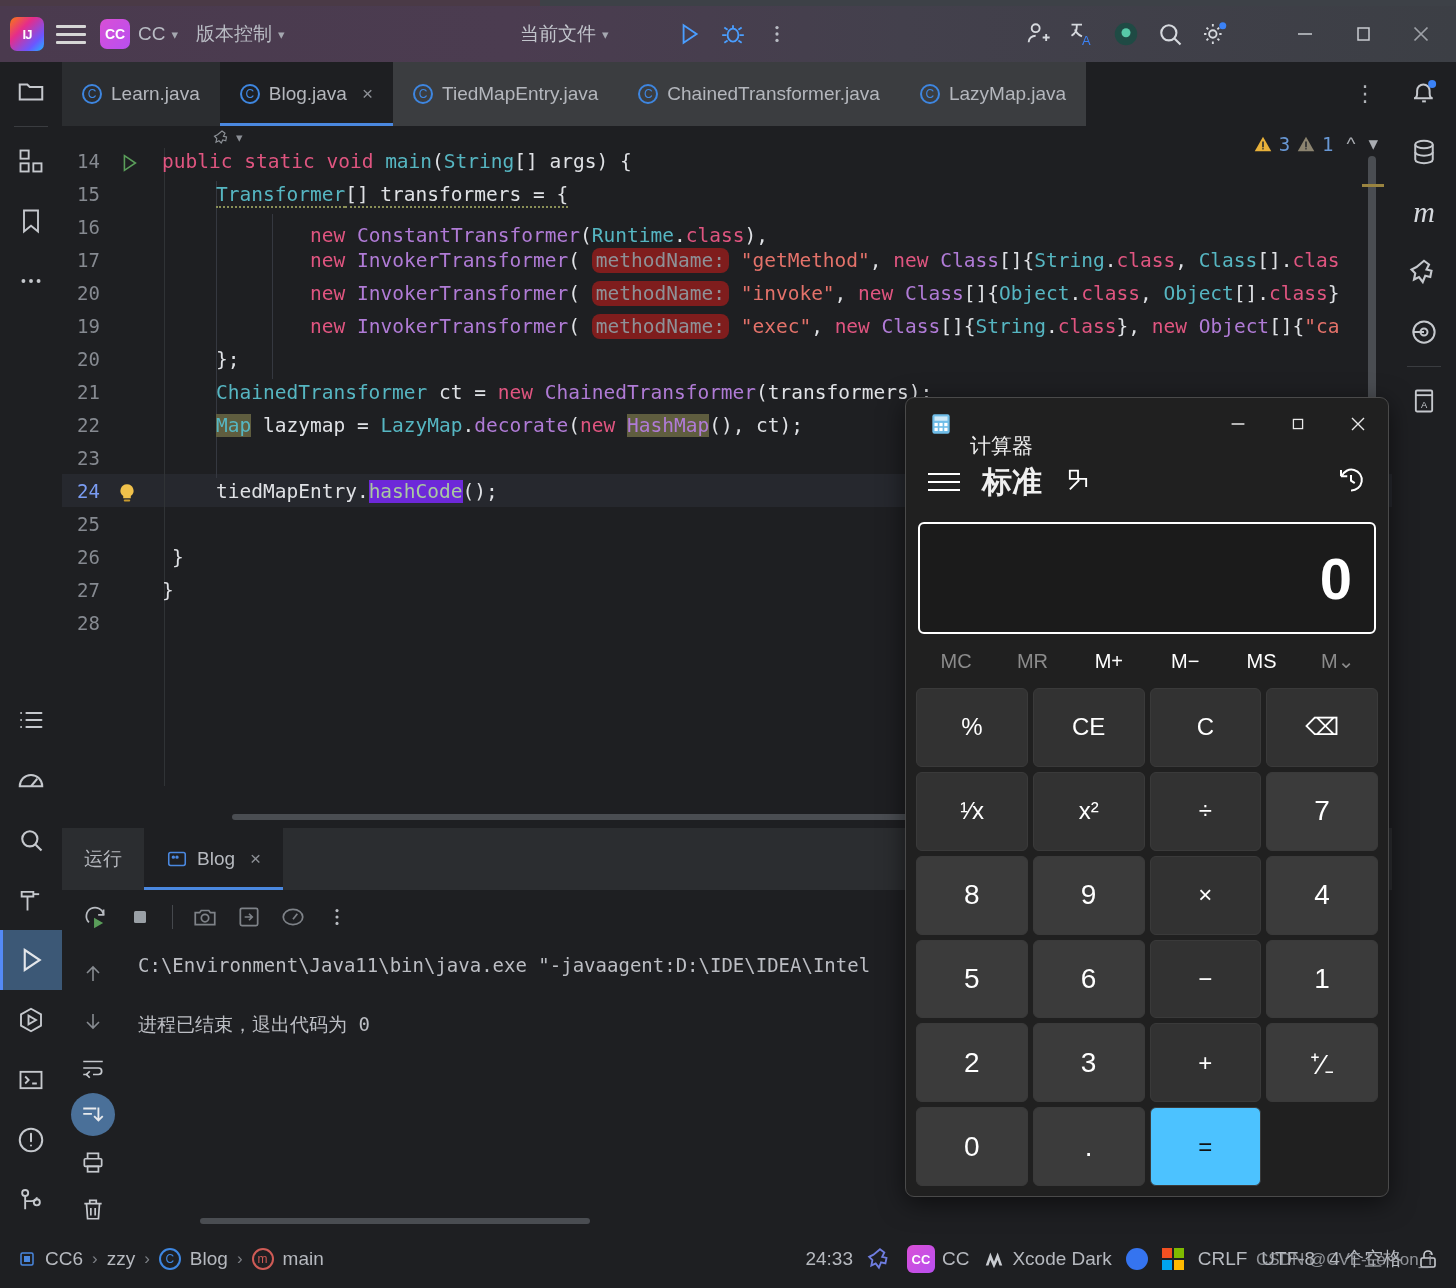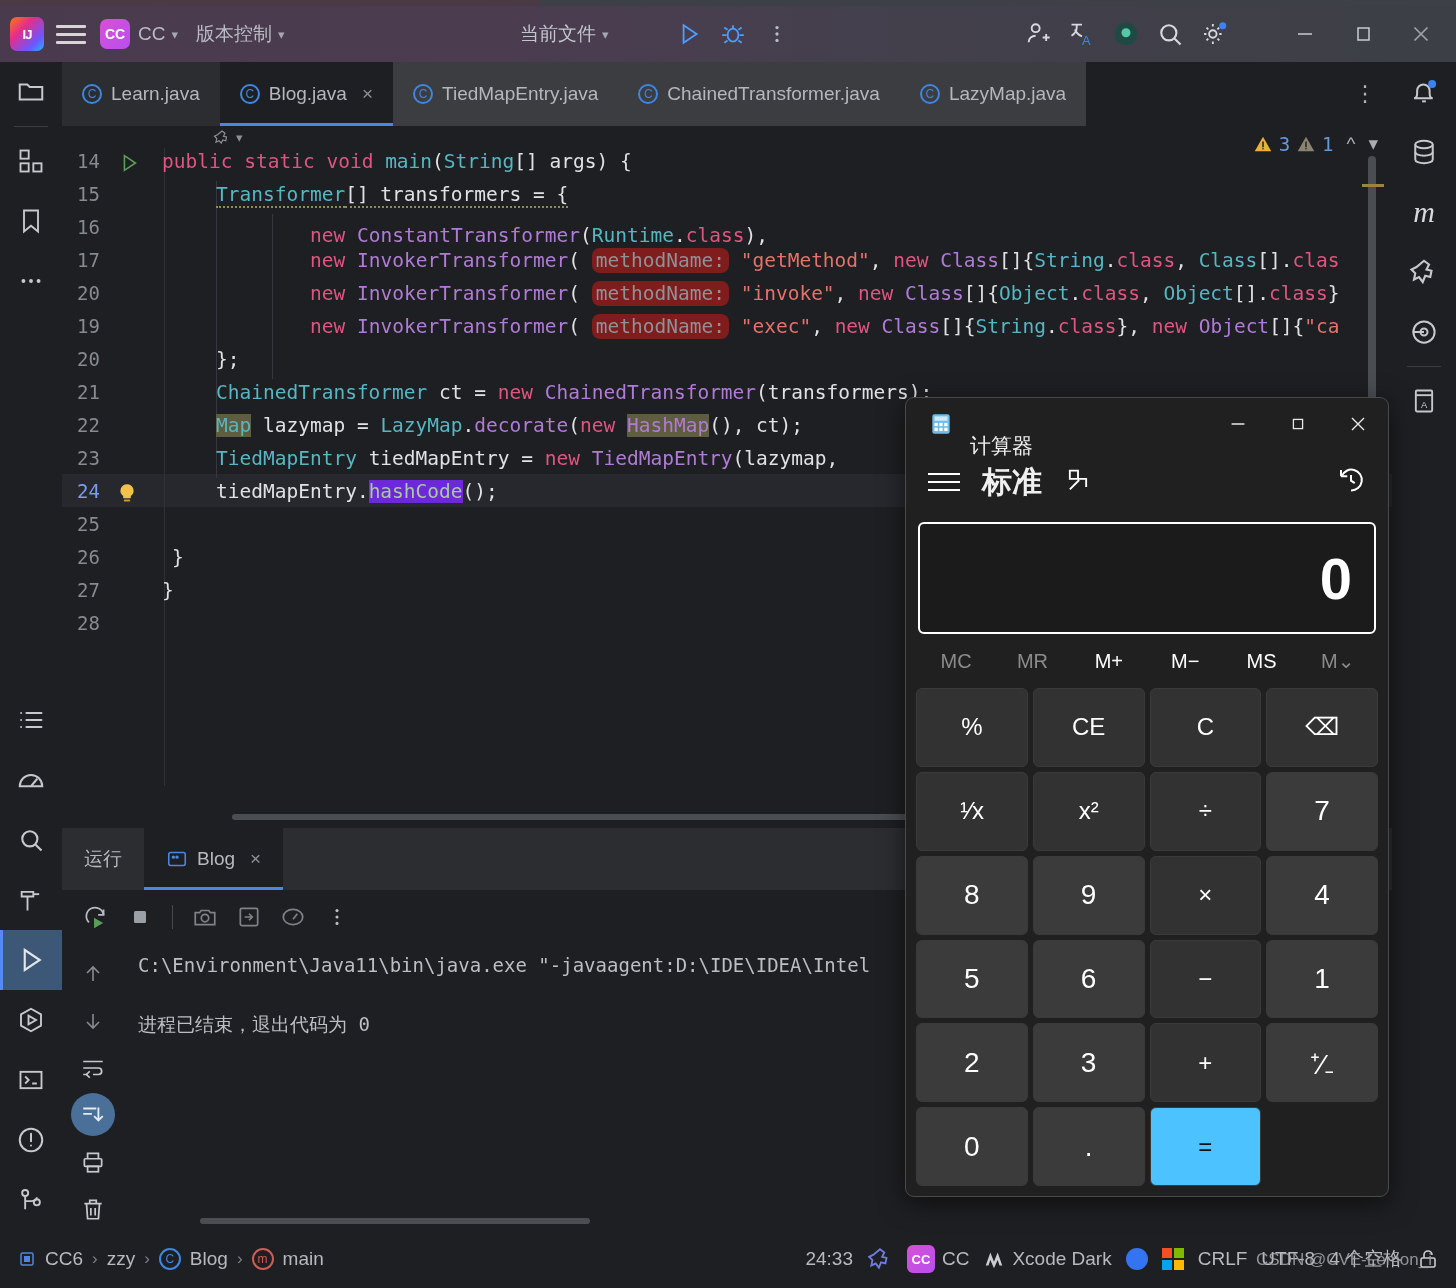--- a/index.html
+++ b/index.html
@@ -474,21 +474,20 @@
       <div class="cl" style="top:134px;left:148px;"><span class="kw">new</span><span class="df"> </span><span class="pu">InvokerTransformer</span><span class="df">( </span><span class="hint">methodName:</span><span class="df"> </span><span class="st">"invoke"</span><span class="df">, </span><span class="kw">new</span><span class="df"> </span><span class="pu">Class</span><span class="df">[]{</span><span class="ty">Object</span><span class="df">.</span><span class="kw">class</span><span class="df">, </span><span class="ty">Object</span><span class="df">[].</span><span class="kw">class</span><span class="df">}</span></div>
 
       <div class="cl" style="top:167px;left:148px;"><span class="kw">new</span><span class="df"> </span><span class="pu">InvokerTransformer</span><span class="df">( </span><span class="hint">methodName:</span><span class="df"> </span><span class="st">"exec"</span><span class="df">, </span><span class="kw">new</span><span class="df"> </span><span class="pu">Class</span><span class="df">[]{</span><span class="ty">String</span><span class="df">.</span><span class="kw">class</span><span class="df">}, </span><span class="kw">new</span><span class="df"> </span><span class="pu">Object</span><span class="df">[]{</span><span class="st">"ca</span></div>
 
       <div class="cl" style="top:200px;left:54px;"><span class="df">};</span></div>
 
       <div class="cl" style="top:233px;left:54px;"><span class="ty">ChainedTransformer</span><span class="df"> ct = </span><span class="kw">new</span><span class="df"> </span><span class="pu">ChainedTransformer</span><span class="df">(transformers);</span></div>
 
       <div class="cl" style="top:266px;left:54px;"><span class="ty sel">Map</span><span class="df"> lazymap = </span><span class="ty">LazyMap</span><span class="df">.</span><span class="mt">decorate</span><span class="df">(</span><span class="kw">new</span><span class="df"> </span><span class="pu sel">HashMap</span><span class="df">(), ct);</span></div>
 
-      <div class="cl" style="top:299px;left:54px;"><span class="ty">TiedMapEntry</span><span class="df"> tiedMapEntry = </span><span class="kw">new</span><span class="df"> </span><span class="pu">TiedMapEntry</span><span class="df">(lazymap,</span></div>
 
       <div class="cl" style="top:332px;left:54px;"><span class="df">tiedMapEntry.</span><span class="selg">hashCode</span><span class="df">();</span></div>
 
       <div class="cl" style="top:398px;left:10px;"><span class="df">}</span></div>
       <div class="cl" style="top:431px;"><span class="df">}</span></div>
     </div>
 
     <div class="ed-scroll-h"></div>
     <div class="ed-scroll-v"></div>
     <div class="mk" style="top:58px;"></div>

